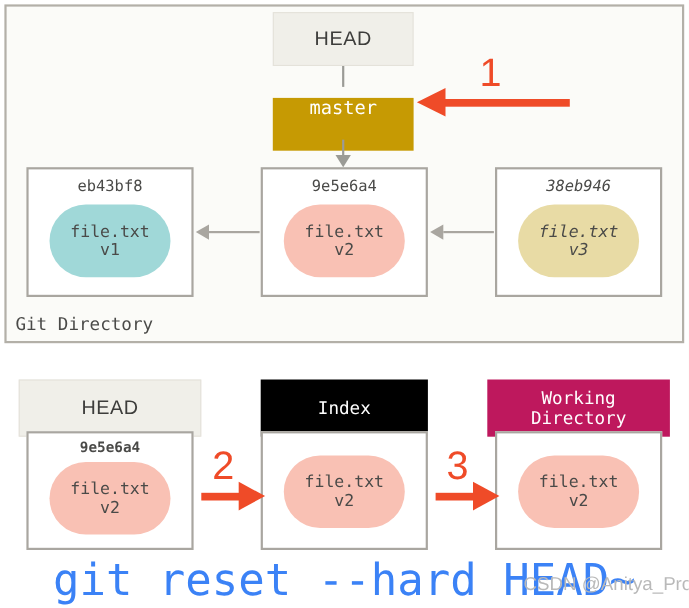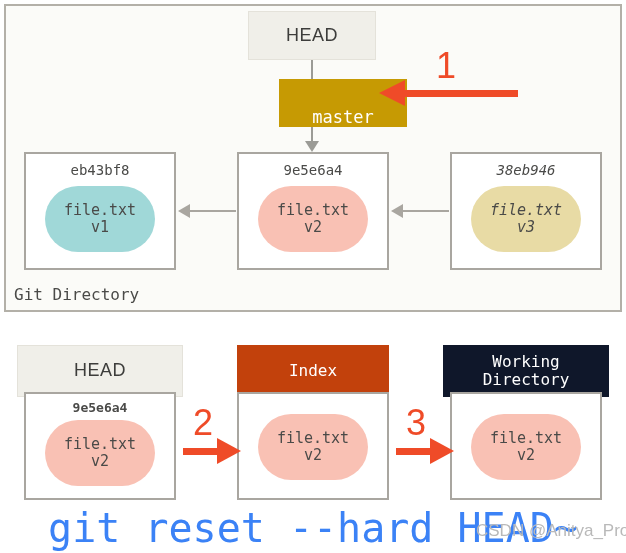--- a/index.html
+++ b/index.html
@@ -55,27 +55,26 @@
   }
   .head-box-top span {
     font-family: "Liberation Sans", sans-serif;
     font-size: 18px;
     color: #3d3d3b;
     letter-spacing: 0.5px;
   }
 
   
   .master-box {
-    left: 248px; top: 79px;
+    left: 248px; top: 89px;
     width: 128px; height: 48px;
     background: #c69a03;
     display: flex;
-    align-items: flex-end;
+    align-items: flex-start;
     justify-content: center;
-    margin-left: 31px;
   }
   .master-box span {
     font-family: "DejaVu Sans Mono", "Liberation Mono", monospace;
     font-size: 17px;
     color: #ffffff;
   }
 
   
   .conn-head-master {
     left: 311px; top: 60px;
@@ -203,26 +202,26 @@
     border: 1px solid #e4e2da;
   }
   .stage-header.head span {
     font-family: "Liberation Sans", sans-serif;
     font-size: 18px;
     color: #3d3d3b;
     letter-spacing: 0.5px;
   }
   .stage-header.index {
     left: 237px; width: 152px;
-    background: #c2410c;
+    background: #000000;
   }
   .stage-header.index span { color: #ffffff; }
   .stage-header.workdir {
     left: 443px; width: 166px;
-    background: #0f172a;
+    background: #be185d;
   }
   .stage-header.workdir span { color: #ffffff; }
 
   
   .stage-box {
     top: 392px;
     height: 108px;
     border: 2px solid #a9a6a0;
     background: #ffffff;
   }

